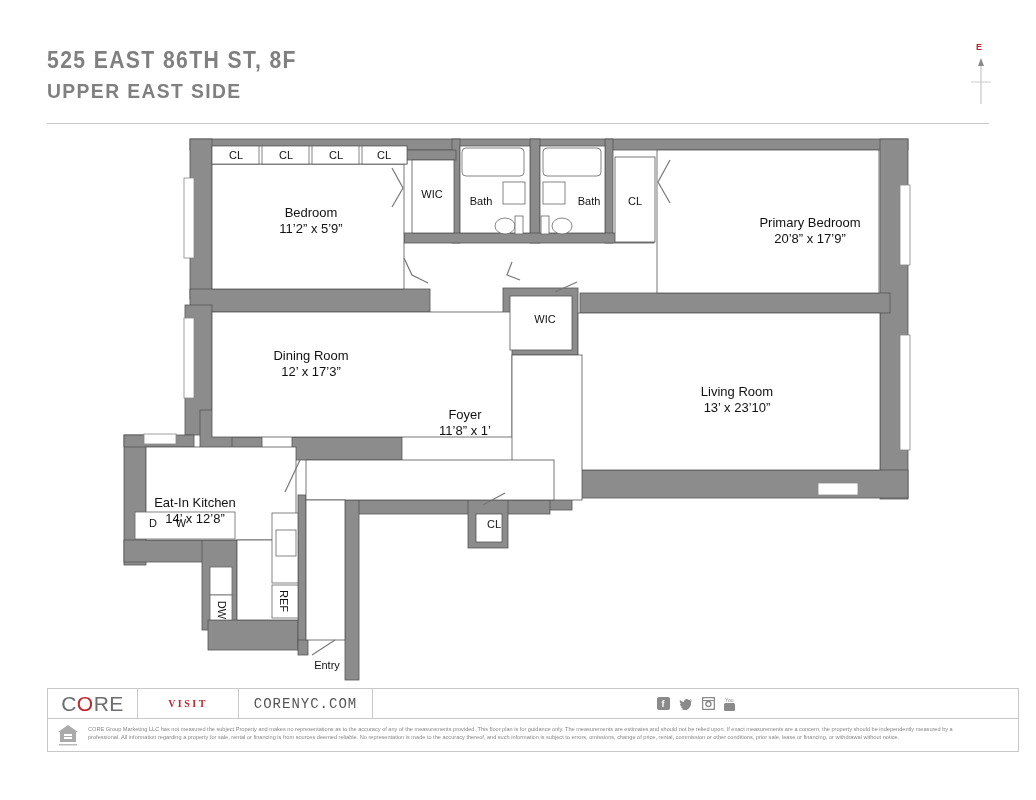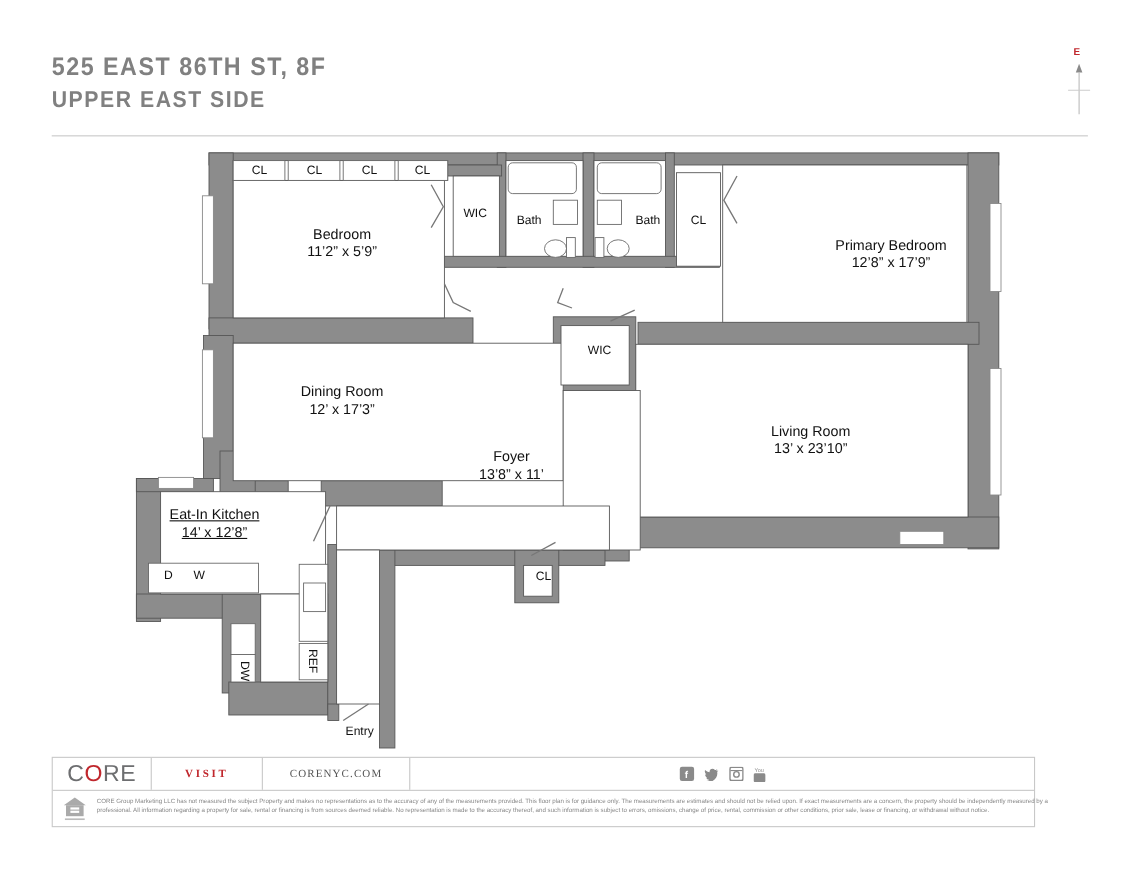--- a/index.html
+++ b/index.html
@@ -6,29 +6,29 @@
   body { width: 1036px; height: 800px; position: relative; overflow: hidden; font-family: "Liberation Sans", sans-serif; }
   .title-block { position: absolute; left: 47px; top: 46px; }
   .title-line1 { font-family: "Liberation Sans", sans-serif; font-weight: bold; font-size: 23px; color: #808080; letter-spacing: 1.5px; line-height: 28px; transform: scaleX(0.92); transform-origin: left; white-space: nowrap; }
   .title-line2 { font-family: "Liberation Sans", sans-serif; font-weight: bold; font-size: 21px; color: #808080; letter-spacing: 1.5px; line-height: 26px; margin-top: 4px; transform: scaleX(0.92); transform-origin: left; white-space: nowrap; }
   .header-rule { position: absolute; left: 47px; top: 123px; width: 942px; height: 1px; background: #c8c8c8; }
   .compass { position: absolute; left: 966px; top: 42px; width: 30px; height: 62px; }
   .compass-e { position: absolute; left: 10px; top: 0; font-size: 9px; color: #c0272d; font-weight: bold; }
   .plan { position: absolute; left: 0; top: 0; width: 1036px; height: 690px; }
   .room-label { position: absolute; text-align: center; font-family: "Liberation Sans", sans-serif; color: #111; font-size: 13px; line-height: 16px; white-space: nowrap; transform: translateX(-50%); }
   .small-label { position: absolute; font-family: "Liberation Sans", sans-serif; color: #111; font-size: 11px; white-space: nowrap; transform: translateX(-50%); }
-  .footer { position: absolute; left: 47px; top: 688px; width: 894px; height: 64px; border: 1px solid #c8c8c8; box-sizing: border-box; }
+  .footer { position: absolute; left: 47px; top: 688px; width: 972px; height: 64px; border: 1px solid #c8c8c8; box-sizing: border-box; }
   .footer-top { position: absolute; left: 0; top: 0; width: 100%; height: 29px; border-bottom: 1px solid #c8c8c8; display: flex; }
   .fcell { height: 29px; display: flex; align-items: center; justify-content: center; border-right: 1px solid #c8c8c8; box-sizing: border-box; }
   .fcell:last-child { border-right: none; }
   .core-logo { font-family: "Liberation Sans", sans-serif; font-size: 21px; color: #6d6e70; letter-spacing: 0.5px; }
   .core-logo .o { color: #c0272d; }
   .serif-red { font-family: "Liberation Serif", serif; font-weight: bold; font-size: 10px; letter-spacing: 2.5px; color: #c0272d; }
   .addr { font-family: "Liberation Sans", sans-serif; font-size: 10.5px; color: #555; transform: scaleX(0.9); white-space: nowrap; }
-  .site { font-family: Liberation Serif, serif; font-size: 10px; color: #555; letter-spacing: 1px; }
+  .site { font-family: Liberation Mono, monospace; font-size: 14px; color: #555; letter-spacing: 1px; }
   .socials { display: flex; gap: 9px; align-items: center; }
   .soc { width: 13px; height: 13px; background: #8a8a8a; border-radius: 2px; color: #fff; font-size: 9px; font-weight: bold; display: flex; align-items: center; justify-content: center; font-family: "Liberation Sans", sans-serif; }
   .footer-bottom { position: absolute; left: 0; top: 29px; width: 100%; height: 33px; }
   .eho { position: absolute; left: 9px; top: 6px; width: 22px; height: 22px; }
   .disclaimer { position: absolute; left: 40px; top: 7px; width: 890px; font-family: "Liberation Sans", sans-serif; font-size: 5.6px; line-height: 8px; color: #888; }
 </style>
 </head>
 <body>
 
 <div class="title-block">
@@ -158,35 +158,35 @@
     <path d="M 312 655 L 335 640"></path>
   </g>
 </svg>
 
 <div class="room-label" style="left:311px;top:205px;">
   <div>Bedroom</div>
   <div>11’2” x 5’9”</div>
 </div>
 <div class="room-label" style="left:810px;top:215px;">
   <div>Primary Bedroom</div>
-  <div>12’8” x 17’9”</div>
+  <div>20’8” x 17’9”</div>
 </div>
 <div class="room-label" style="left:311px;top:348px;">
   <div>Dining Room</div>
   <div>12’ x 17’3”</div>
 </div>
 <div class="room-label" style="left:737px;top:384px;">
   <div>Living Room</div>
   <div>13’ x 23’10”</div>
 </div>
 <div class="room-label" style="left:465px;top:407px;">
   <div>Foyer</div>
-  <div>13’8” x 11’</div>
-</div>
-<div class="room-label" style="left:195px;top:460px;text-decoration:underline;">
+  <div>11’8” x 1’</div>
+</div>
+<div class="room-label" style="left:195px;top:495px;">
   <div>Eat-In Kitchen</div>
   <div>14’ x 12’8”</div>
 </div>
 
 <span class="small-label" style="left:236px;top:149px;">CL</span>
 <span class="small-label" style="left:286px;top:149px;">CL</span>
 <span class="small-label" style="left:336px;top:149px;">CL</span>
 <span class="small-label" style="left:384px;top:149px;">CL</span>
 <span class="small-label" style="left:432px;top:188px;">WIC</span>
 <span class="small-label" style="left:481px;top:195px;">Bath</span>

